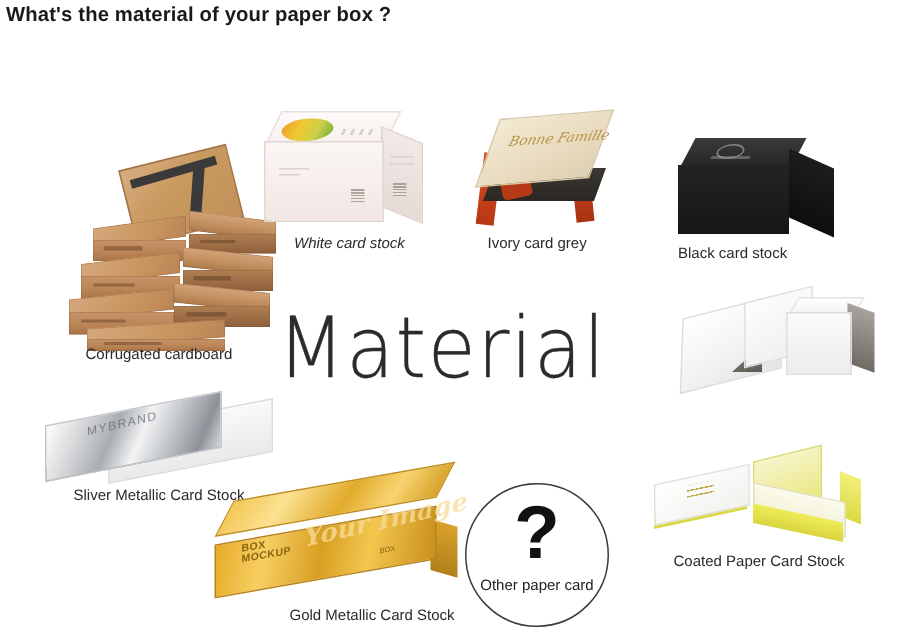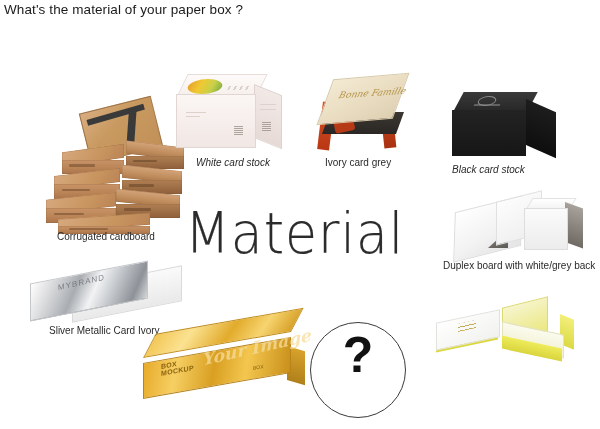--- a/index.html
+++ b/index.html
@@ -5,21 +5,21 @@
   html,body{margin:0;padding:0;}
   body{
     width:600px;height:429px;overflow:hidden;background:#ffffff;
     font-family:"Liberation Sans", sans-serif;
     color:#333;
   }
   .page{position:relative;width:600px;height:429px;}
 
   .heading{
     position:absolute;left:4px;top:2px;
-    font-size:13.5px;font-weight:normal;color:#1a1a1a;
+    font-size:13.5px;font-weight:bold;color:#1a1a1a;
     letter-spacing:0.1px;white-space:nowrap;
   }
   .intro{
     position:absolute;left:4px;top:32px;width:588px;
     font-size:9.5px;line-height:15px;color:#6d6d6d;
   }
 
   
   .watermark{
     position:absolute;left:185px;top:205px;
@@ -394,59 +394,61 @@
   </div>
   <div class="caption" style="left:325px;top:157px;">Ivory card grey</div>
 
   <div class="blk">
     <div class="lid"></div>
     <div class="side"></div>
     <div class="front"></div>
     <div class="logo"></div>
     <div class="logotxt"></div>
   </div>
-  <div class="caption" style="left:452px;top:164px;font-style:italic;">Black card stock</div>
+  <div class="caption" style="left:452px;top:164px;">Black card stock</div>
 
   <div class="dup">
     <div class="sheet"></div>
     <div class="greyflap"></div>
     <div class="sheet2"></div>
     <div class="boxT"></div>
     <div class="boxS"></div>
     <div class="boxF"></div>
   </div>
-  <div class="caption" style="left:443px;top:260px;">Duplex board with white/grey back</div>
 
   <div class="slv">
     <div class="under"></div>
     <div class="lidside"></div>
     <div class="lid"></div>
     <div class="emb">MYBRAND</div>
   </div>
-  <div class="caption" style="left:49px;top:325px;">Sliver Metallic Card Ivory</div>
+  <div class="caption" style="left:49px;top:325px;">Sliver Metallic Card Stock</div>
 
   <div class="gld">
     <div class="side"></div>
     <div class="top"></div>
     <div class="front"></div>
     <div class="script">Your Image</div>
     <div class="mock">
       <span>BOX</span><br>
       <span>MOCKUP</span>
     </div>
     <div class="tiny">BOX</div>
   </div>
+  <div class="caption" style="left:193px;top:405px;">Gold Metallic Card Stock</div>
 
   <div class="cpc">
     <div class="boxback"></div>
     <div class="boxsideY"></div>
     <div class="boxin"></div>
     <div class="boxfront"></div>
     <div class="lidside"></div>
     <div class="lidtop"></div>
     <div class="logo"></div>
   </div>
+  <div class="caption" style="left:449px;top:369px;">Coated Paper Card Stock</div>
 
   <div class="other">
     <div class="qmark">?</div>
+    <div class="othertxt">Other paper card</div>
   </div>
 
 </div>
 
 </body></html>

